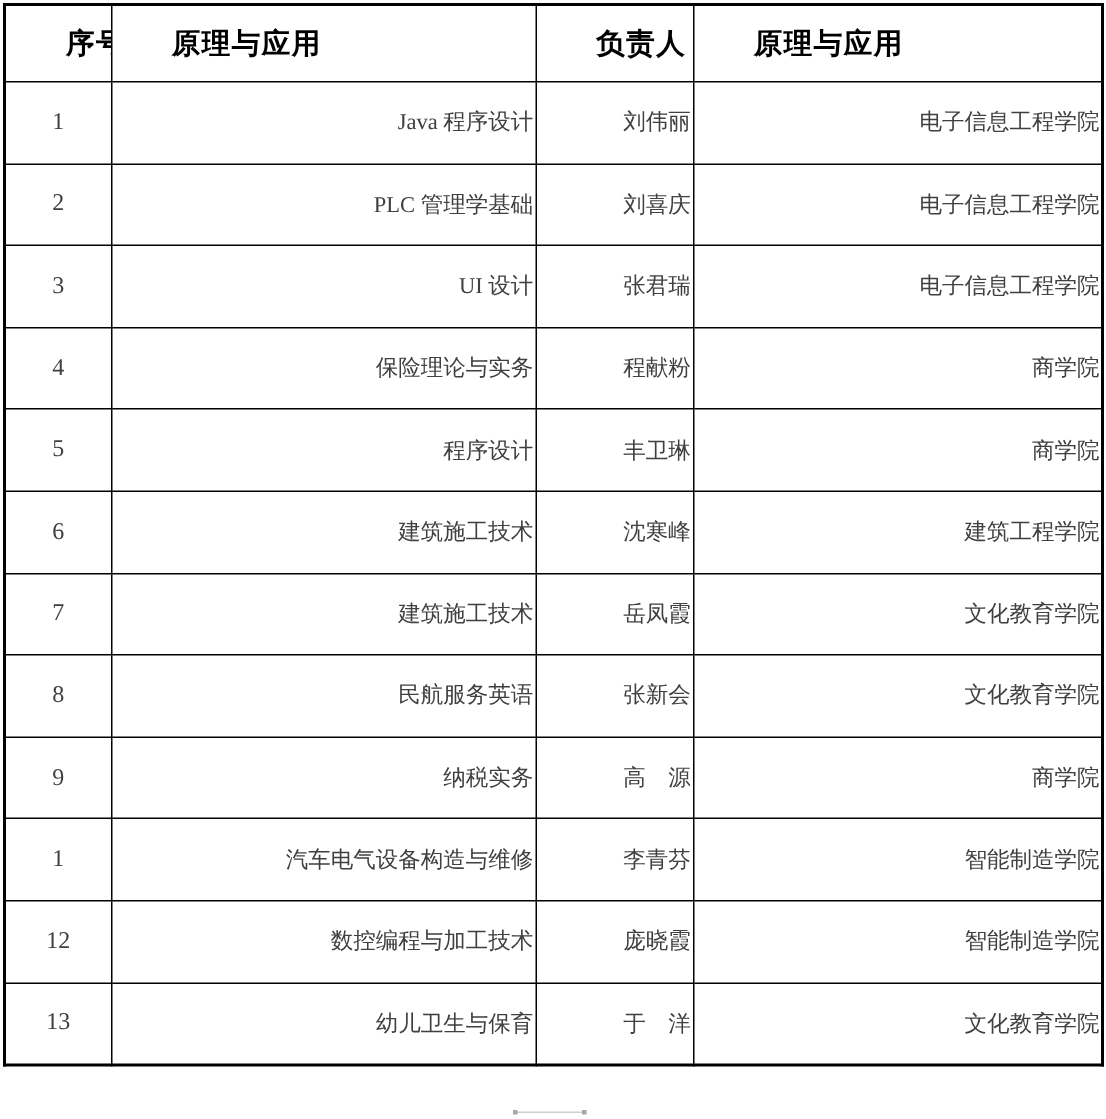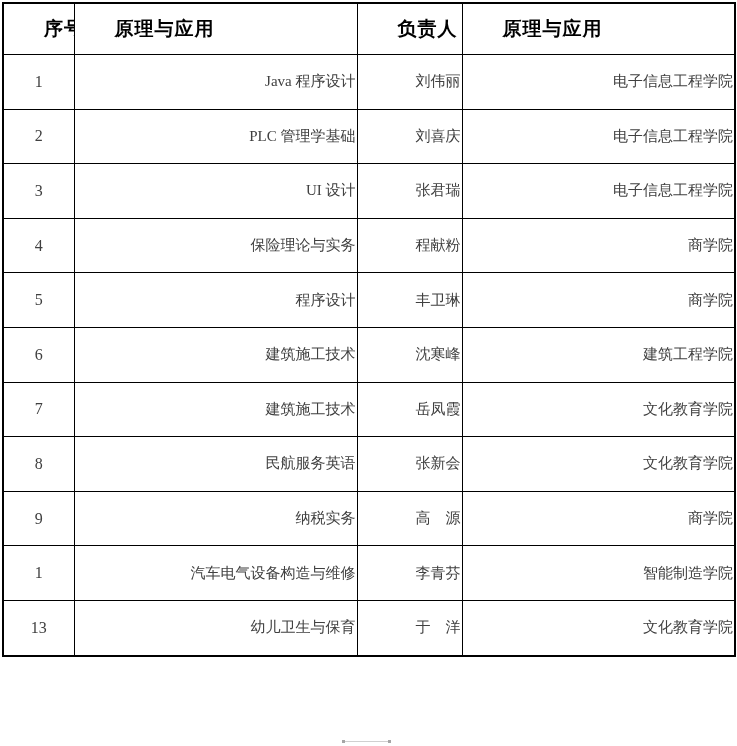--- a/index.html
+++ b/index.html
@@ -156,20 +156,26 @@
         <td class="c-leader">高　源</td>
         <td class="c-dept">商学院</td>
       </tr>
       <tr>
         <td class="c-no">1</td>
         <td class="c-course">汽车电气设备构造与维修</td>
         <td class="c-leader">李青芬</td>
         <td class="c-dept">智能制造学院</td>
       </tr>
       <tr>
+        <td class="c-no">12</td>
+        <td class="c-course">数控编程与加工技术</td>
+        <td class="c-leader">庞晓霞</td>
+        <td class="c-dept">智能制造学院</td>
+      </tr>
+      <tr>
         <td class="c-no">13</td>
         <td class="c-course">幼儿卫生与保育</td>
         <td class="c-leader">于　洋</td>
         <td class="c-dept">文化教育学院</td>
       </tr>
     </tbody>
   </table>
 
   <div class="resize-handle">
     <span class="bar"></span>

